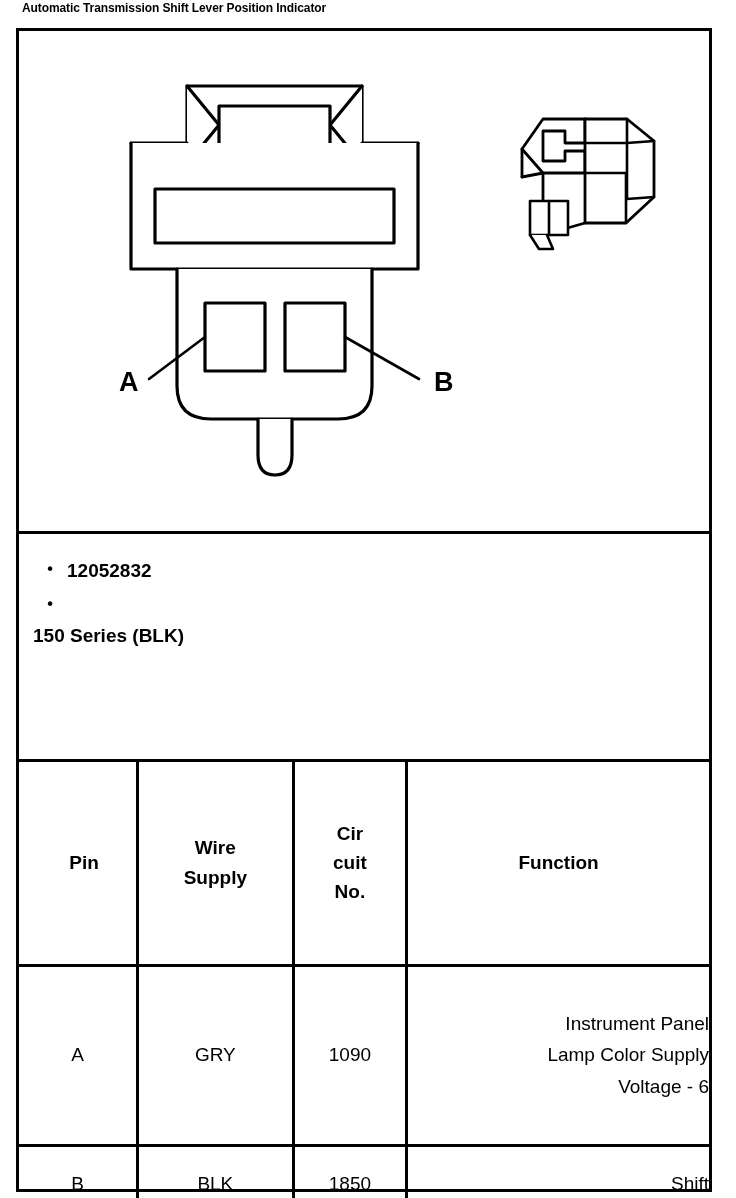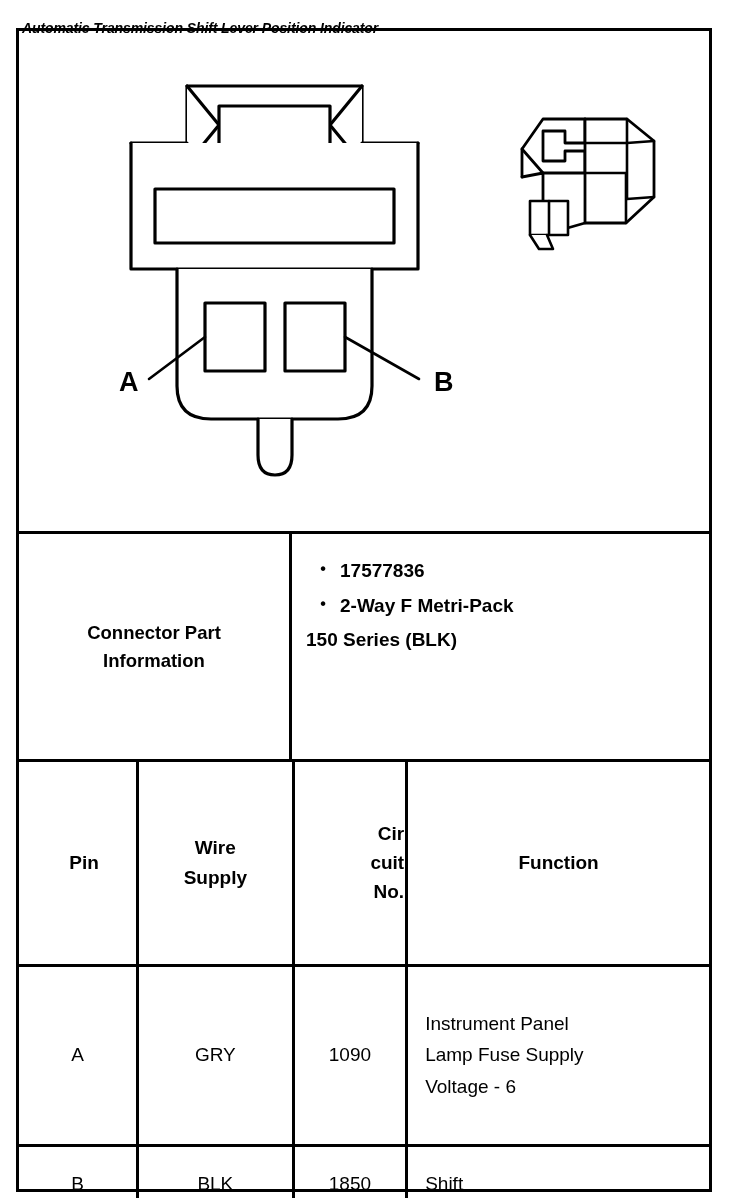--- a/index.html
+++ b/index.html
@@ -15,26 +15,25 @@
     overflow: hidden;
   }
   .page {
     position: relative;
     width: 736px;
     height: 1198px;
   }
   .page-title {
     position: absolute;
     left: 22px;
-    top: 20px;
-    font-size: 14px;
+    top: 1px;
+    font-size: 12px;
     font-weight: bold;
     letter-spacing: -0.1px;
     white-space: nowrap;
-    font-style: italic;
   }
   .frame {
     position: absolute;
     left: 16px;
     top: 28px;
     width: 696px;
     height: 1164px;
     border: 3px solid #000;
     box-sizing: border-box;
   }
@@ -117,25 +116,25 @@
     font-weight: normal;
   }
   .pin-table th {
     font-weight: bold;
     text-align: center;
     vertical-align: middle;
     height: 203px;
   }
   .pin-table .col-pin    { width: 118px; padding-left: 14px; }
   .pin-table .col-wire   { width: 155px; }
-  .pin-table .col-cir    { width: 113px; text-align: right; }
+  .pin-table .col-cir    { width: 113px; }
   .pin-table .col-func   { width: 301px; margin-top: 16px; }
   .pin-table td.c { text-align: center; vertical-align: middle; }
   .pin-table td.f {
-    text-align: left;
+    text-align: right;
     vertical-align: middle;
     padding: 8px 0 8px 17px;
     line-height: 1.65;
   }
   .row-tall td { height: 180px; }
   .row-short td { height: 76px; }
   .th-stack { line-height: 1.55; }
   
   .pin-table tr:first-child th { border-top: none; }
   .pin-table th:first-child, .pin-table td:first-child { border-left: none; }
@@ -191,34 +190,27 @@
           <path d="M530 170 L530 204" stroke-width="2.6"></path>
           <path d="M511 204 L520 218 L534 218 L528 204" fill="#fff" stroke-width="2.6"></path>
         </g>
 
         <text x="100" y="360" font-family="Liberation Sans, sans-serif" font-size="27" font-weight="bold" fill="#000">A</text>
         <text x="415" y="360" font-family="Liberation Sans, sans-serif" font-size="27" font-weight="bold" fill="#000">B</text>
       </svg>
     </div>
 
     <div class="part-row">
-      <div class="part-label">
-        <span>
-          <span>Connector Part</span><br>
-          <span>Information</span>
-        </span>
-      </div>
       <div class="part-value">
         <div class="bullet-line">
           <span class="bullet-dot">•</span>
-          <span class="bullet-text">17577836</span>
+          <span class="bullet-text">12052832</span>
         </div>
         <div class="bullet-line">
           <span class="bullet-dot">•</span>
-          <span class="bullet-text">2-Way F Metri-Pack</span>
         </div>
         <div class="part-extra">150 Series (BLK)</div>
       </div>
     </div>
 
     <table class="pin-table">
       <thead>
         <tr>
           <th class="col-pin">Pin</th>
           <th class="col-wire">
@@ -237,21 +229,21 @@
           <th class="col-func">Function</th>
         </tr>
       </thead>
       <tbody>
         <tr class="row-tall">
           <td class="c">A</td>
           <td class="c">GRY</td>
           <td class="c">1090</td>
           <td class="f">
             <div>Instrument Panel</div>
-            <div>Lamp Fuse Supply</div>
+            <div>Lamp Color Supply</div>
             <div>Voltage - 6</div>
           </td>
         </tr>
         <tr class="row-short">
           <td class="c">B</td>
           <td class="c">BLK</td>
           <td class="c">1850</td>
           <td class="f">
             <div>Shift</div>
           </td>

